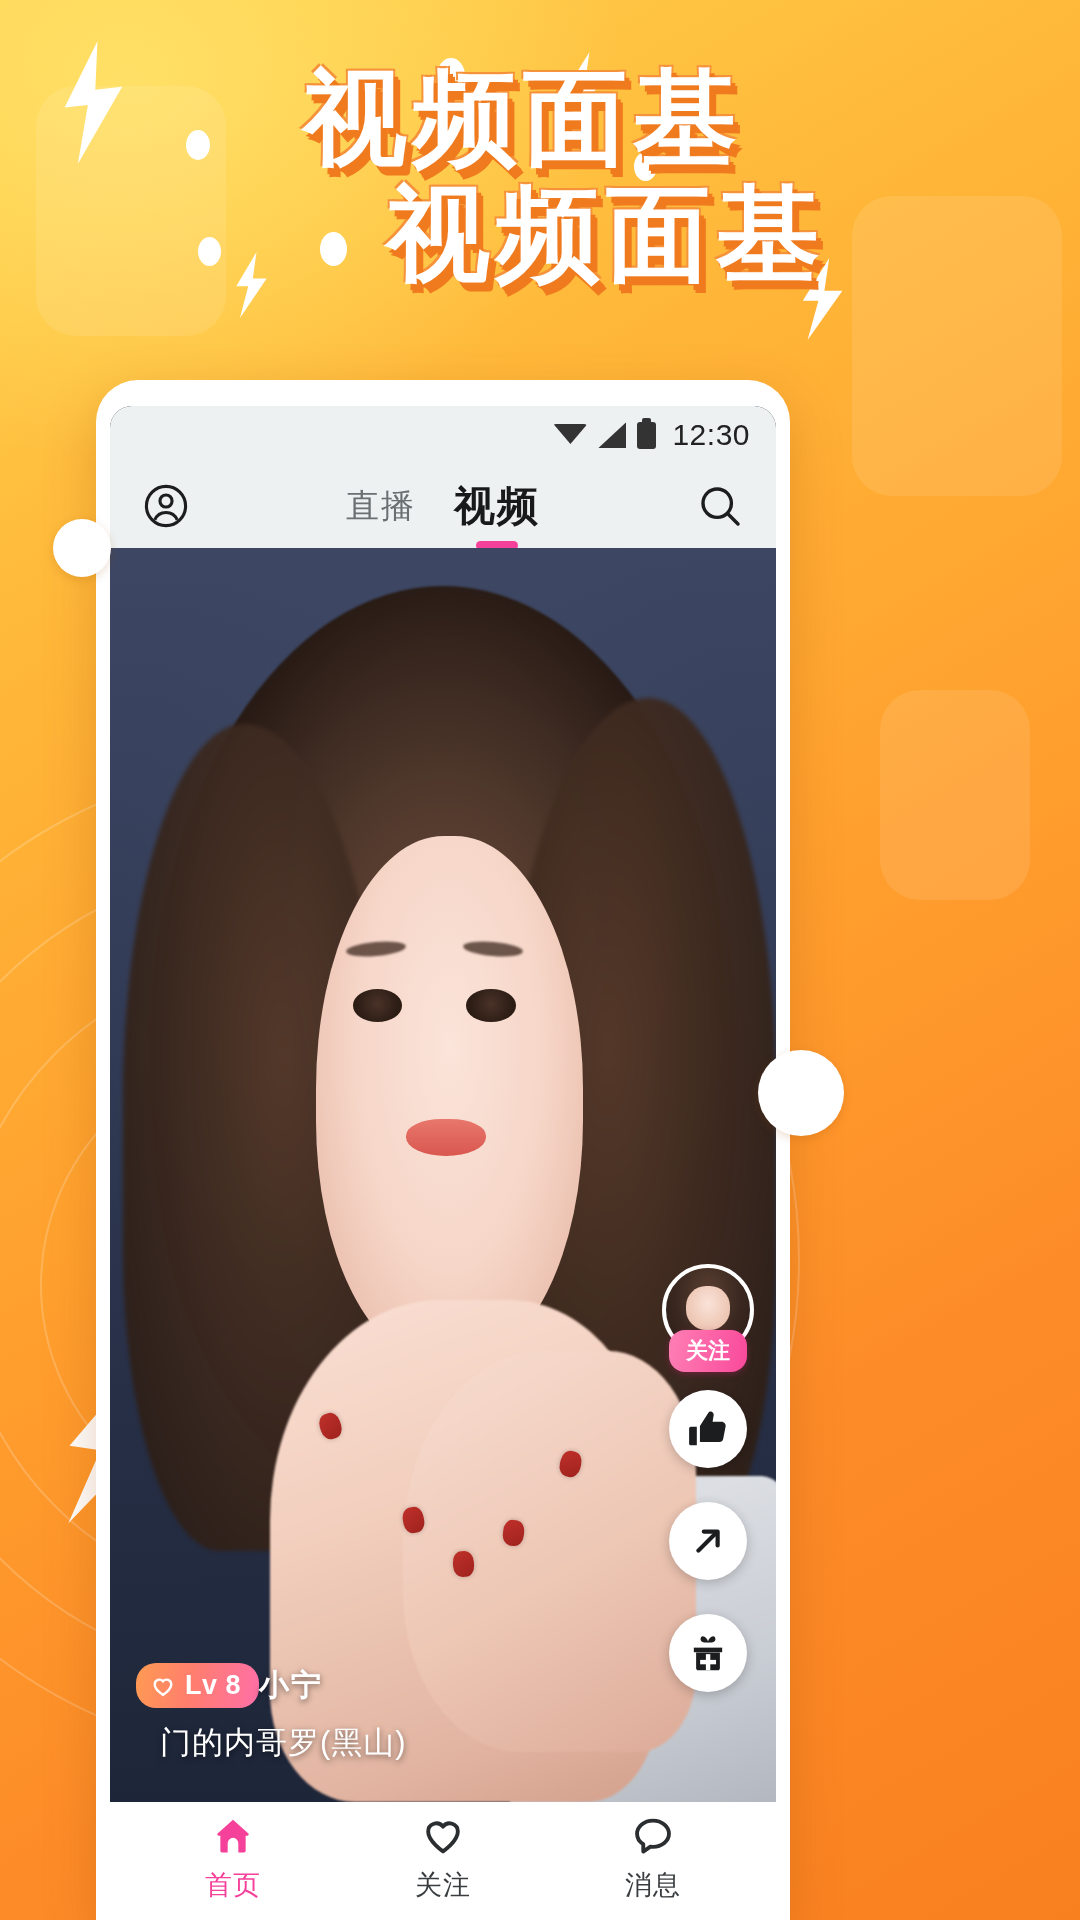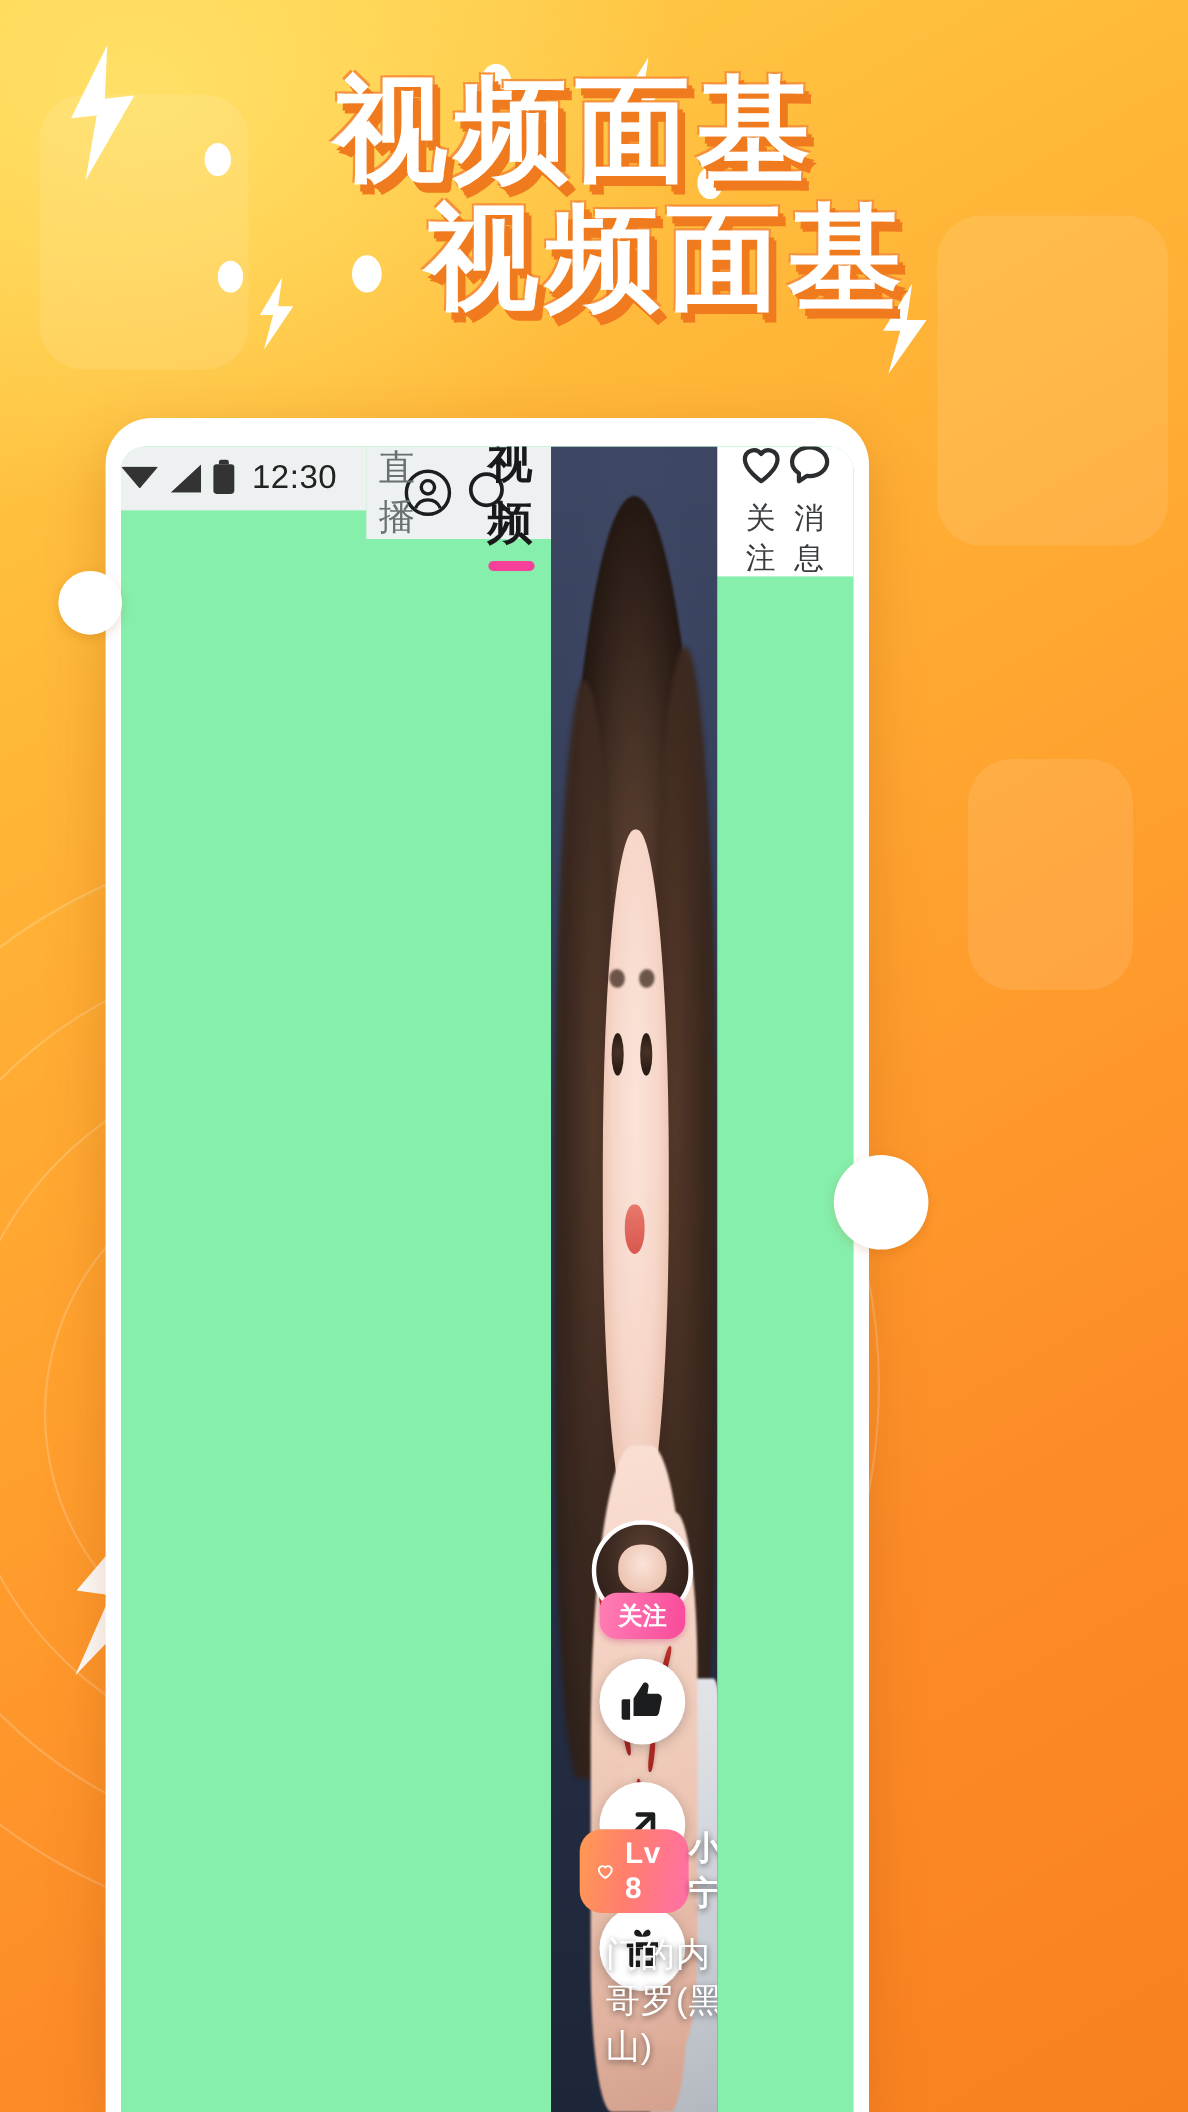--- a/index.html
+++ b/index.html
@@ -75,24 +75,24 @@
     position:absolute; left:96px; top:380px;
     width:694px; height:1540px;
     background:#ffffff;
     border-radius:42px 42px 0 0;
     box-shadow:0 18px 52px rgba(160,70,0,.26);
     overflow:hidden;
     z-index:6;
   }
   .phone-inner {
     position:absolute; left:14px; right:14px; top:26px; bottom:0;
-    background:#86efac;
+    background:#0f172a;
     border-radius:22px 22px 0 0;
     overflow:hidden;
-    display:flex; 
+    display:flex; flex-direction:column;
   }
 
   
   .statusbar {
     height:58px; flex:0 0 58px;
     display:flex; align-items:center; justify-content:flex-end;
     gap:11px; padding:0 26px 0 0;
     background:#EDF1F1;
   }
   .sb-wifi { width:34px; height:26px; position:relative; }
@@ -417,20 +417,26 @@
             </svg>
             <span class="lvtxt">Lv 8</span>
           </div>
           <div class="uname">小宁</div>
         </div>
         <div class="uloc">门的内哥罗(黑山)</div>
       </div>
     </div>
 
     <div class="tabbar">
+      <div class="tb active">
+        <svg width="44" height="44" viewBox="0 0 24 24" fill="#F5419A">
+          <path d="M12 3.1L3.6 10.7c-.4.4-.1 1.1.5 1.1h1v8.3c0 .5.4.9.9.9h3.1v-5.1a2.9 2.9 0 0 1 5.8 0V21h3.1c.5 0 .9-.4.9-.9v-8.3h1c.6 0 .9-.7.5-1.1z"></path>
+        </svg>
+        <div class="tlbl">首页</div>
+      </div>
       <div class="tb">
         <svg width="44" height="44" viewBox="0 0 24 24" fill="none" stroke="#2B2E30" stroke-width="2.1" stroke-linejoin="round">
           <path d="M12 20.4S3.9 15 3.9 9.6a4.5 4.5 0 0 1 8.1-2.7 4.5 4.5 0 0 1 8.1 2.7c0 5.4-8.1 10.8-8.1 10.8z"></path>
         </svg>
         <div class="tlbl">关注</div>
       </div>
       <div class="tb">
         <svg width="44" height="44" viewBox="0 0 24 24" fill="none" stroke="#2B2E30" stroke-width="2.1" stroke-linejoin="round">
           <path d="M12 3.6c-4.8 0-8.7 3.2-8.7 7.2 0 2.3 1.3 4.4 3.4 5.7v4l3.9-2.7c.4.1.9.1 1.4.1 4.8 0 8.7-3.2 8.7-7.1S16.8 3.6 12 3.6z"></path>
         </svg>

